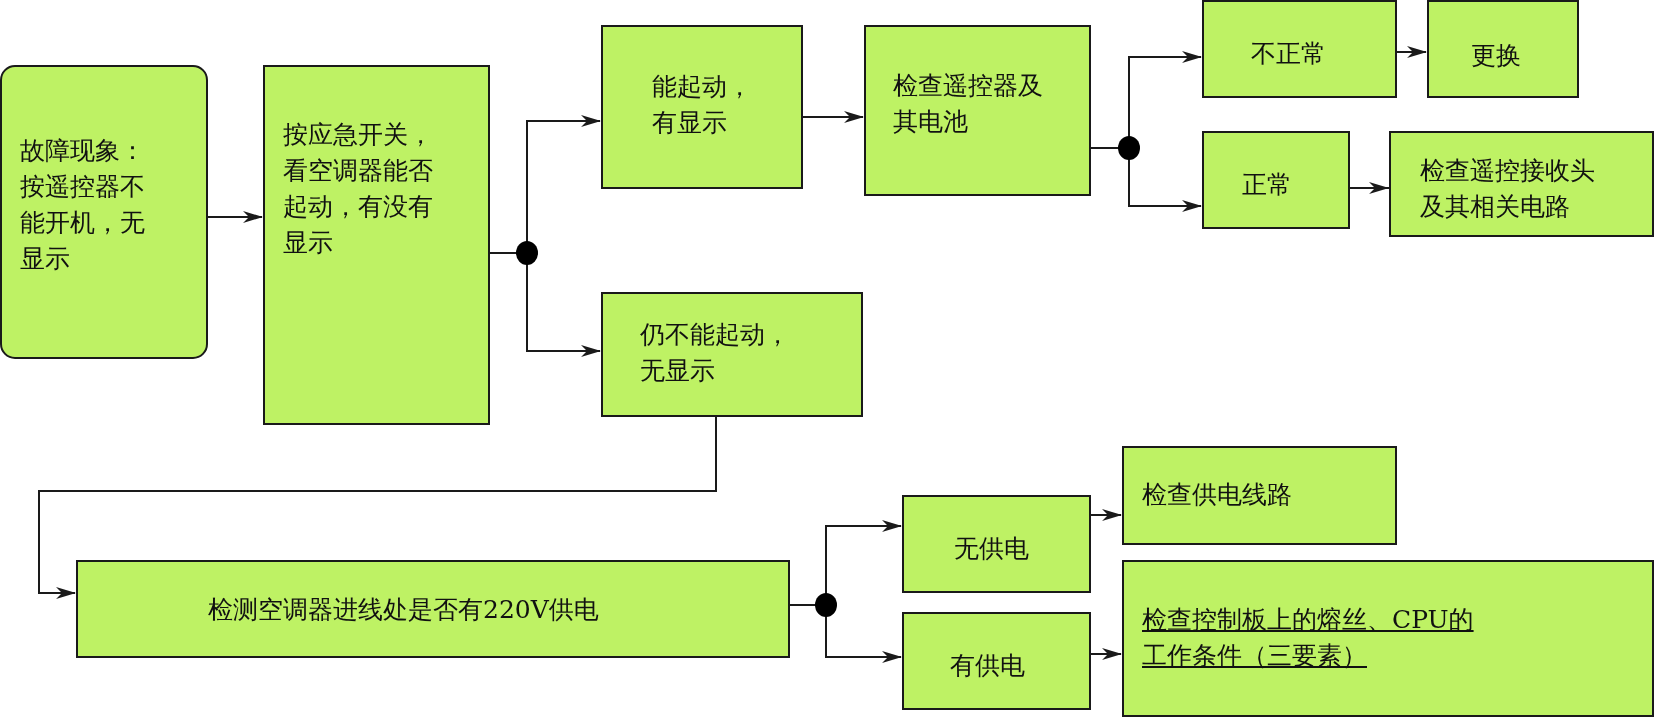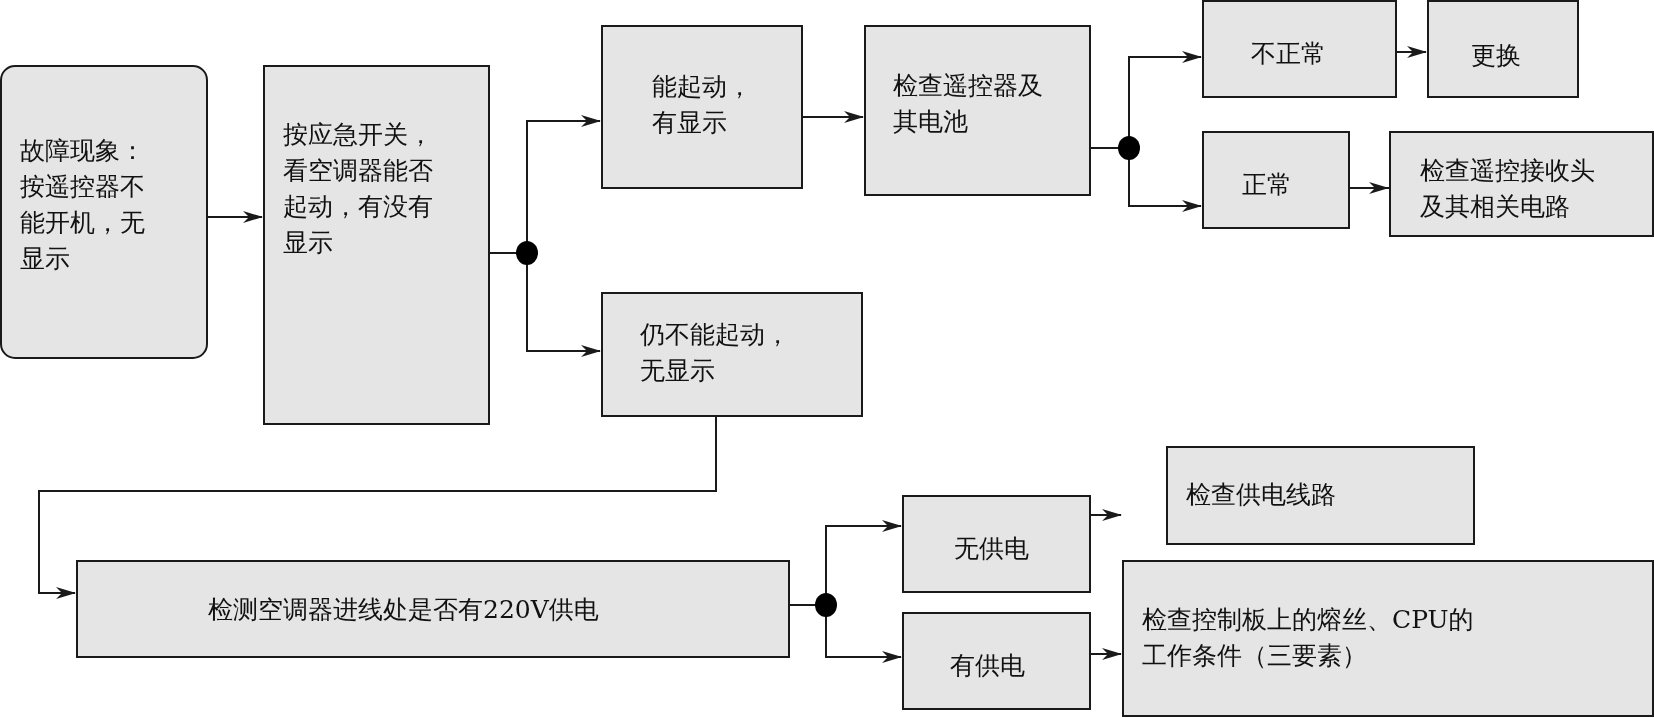--- a/index.html
+++ b/index.html
@@ -1,19 +1,19 @@
 <!DOCTYPE html>
 <html><head>
   <meta charset="utf-8">
   <style>
     html, body { margin: 0; padding: 0; background: #ffffff; }
     body { width: 1654px; height: 718px; position: relative; overflow: hidden;
            font-family: "DejaVu Serif", "Liberation Serif", serif; color: #111; }
     #canvas { position: absolute; left: 0; top: 0; width: 1654px; height: 718px; }
-    .box { position: absolute; box-sizing: border-box; border: 2px solid #1a1a1a; background: #e5e5e5;
+    .box { position: absolute; box-sizing: border-box; border: 2px solid #1a1a1a; background: #bef264;
            font-size: 25px; line-height: 36px; letter-spacing: 0px; }
     .box .txt { position: absolute; white-space: pre-line; }
     svg { position: absolute; left: 0; top: 0; }
   </style>
 </head>
 <body>
 
 <div id="canvas">
 
   <svg id="wires" width="1654" height="718">
@@ -109,22 +109,22 @@
   </div>
 
   <div class="box" style="left:902px; top:495px; width:189px; height:98px;">
     <div class="txt" style="left:50px; top:34px;">无供电</div>
   </div>
 
   <div class="box" style="left:902px; top:612px; width:189px; height:98px;padding-left:48px;">
     <div class="txt" style="left:46px; top:34px;">有供电</div>
   </div>
 
-  <div class="box" style="left:1122px; top:446px; width:309px; height:99px;margin-left:44px;">
+  <div class="box" style="left:1122px; top:446px; width:275px; height:99px;">
     <div class="txt" style="left:18px; top:29px;">检查供电线路</div>
   </div>
 
   <div class="box" style="left:1122px; top:560px; width:532px; height:157px;">
-    <div class="txt" style="left:18px; top:40px;">检查控制板上的熔丝、CPU的
+    <div class="txt" style="left:18px; top:40px;text-decoration:underline;">检查控制板上的熔丝、CPU的
 工作条件（三要素）</div>
   </div>
 
 </div>
 
 </body></html>

